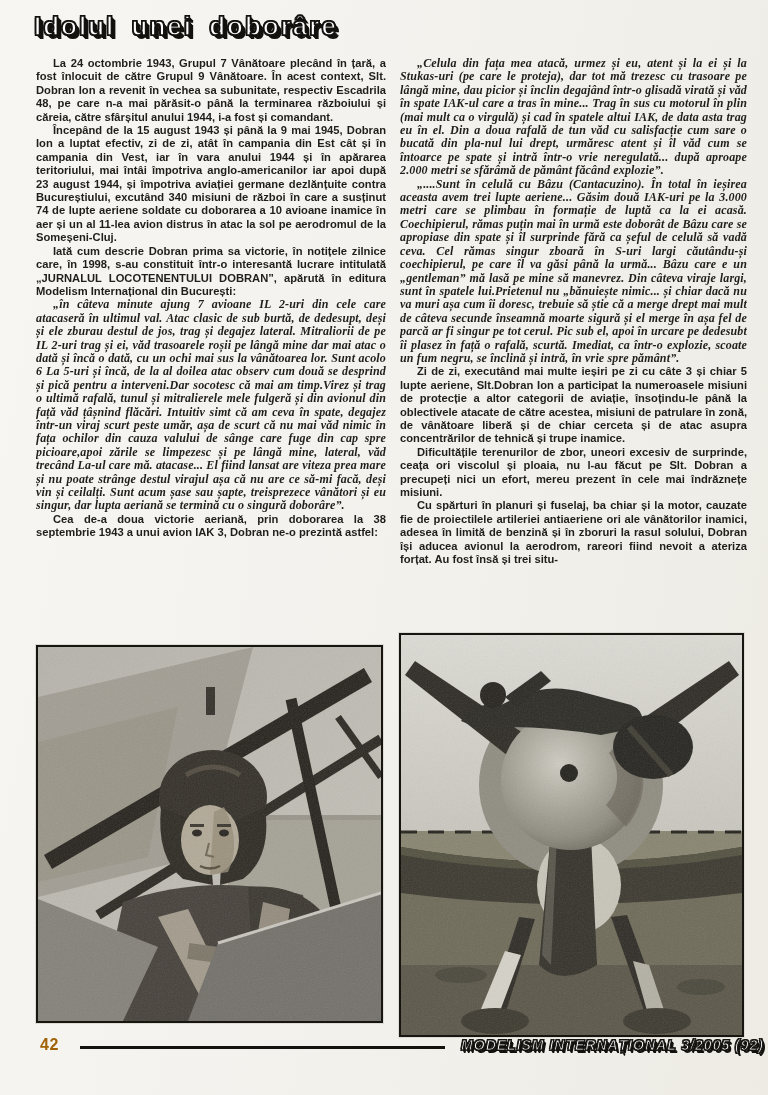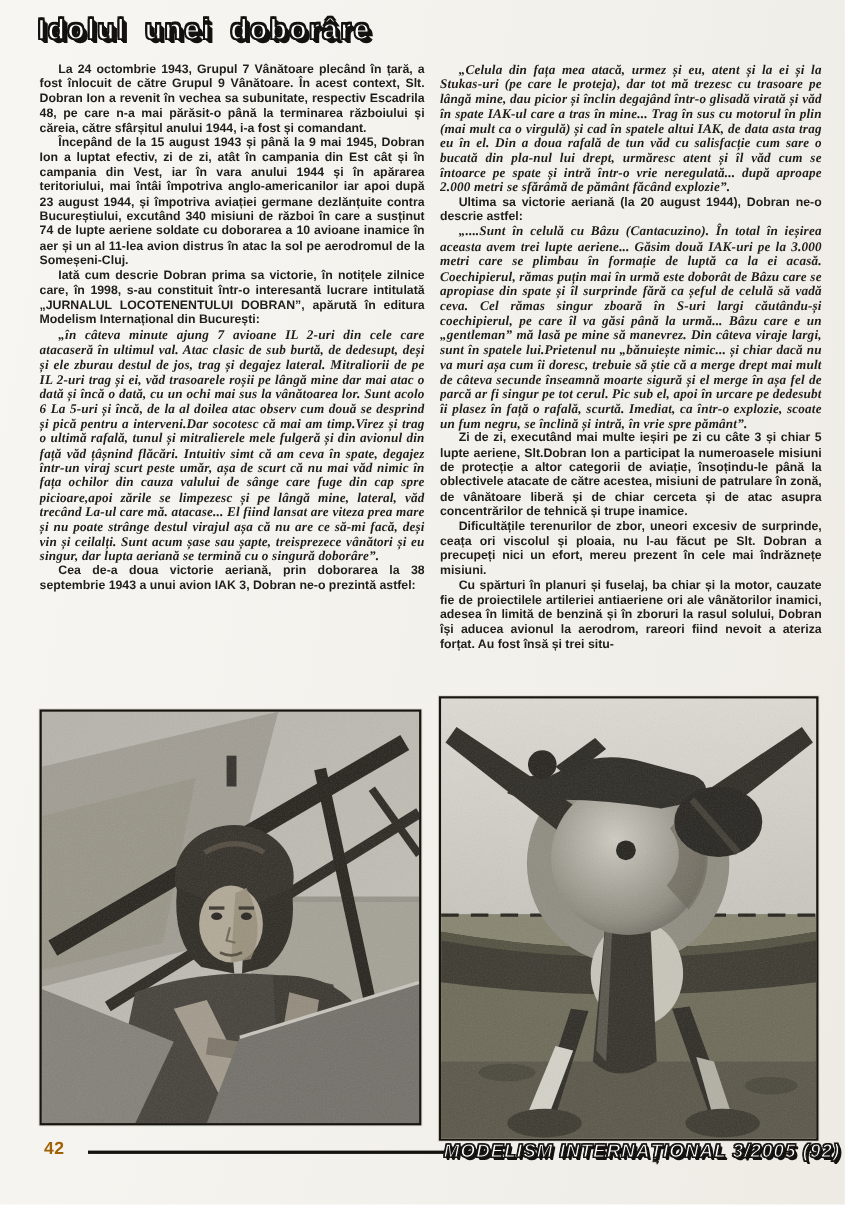--- a/index.html
+++ b/index.html
@@ -36,42 +36,41 @@
   .page-num{
     position:absolute;left:40px;top:1036px;font-size:16px;font-weight:bold;
     color:#a16207;letter-spacing:.5px;
   }
   .footer-rule{
     position:absolute;left:80px;top:1046px;width:365px;height:3px;
     background:#14120e;
   }
   .footer-brand{
     position:absolute;right:4px;top:1037px;white-space:nowrap;
-    font-size:17px;font-weight:900;font-style:italic;letter-spacing:1px;
+    font-size:14px;font-weight:900;font-style:italic;letter-spacing:1px;
     color:#ffffff;-webkit-text-stroke:1px #14120f;
     text-shadow:-1px -1px 0 #14120f,1px -1px 0 #14120f,-1px 1px 0 #14120f,
       1px 1px 0 #14120f,2px 2px 0 #14120f,2.5px 2.5px 0 #14120f;
   }
 </style>
 </head>
 <body>
 
 <div class="headline">Idolul unei doborâre</div>
 
 <div class="col col-left">
   <p>La 24 octombrie 1943, Grupul 7 Vânătoare plecând în țară, a fost înlocuit de către Grupul 9 Vânătoare. În acest context, Slt. Dobran Ion a revenit în vechea sa subunitate, respectiv Escadrila 48, pe care n-a mai părăsit-o până la terminarea războiului și căreia, către sfârșitul anului 1944, i-a fost și comandant.</p>
   <p>Începând de la 15 august 1943 și până la 9 mai 1945, Dobran Ion a luptat efectiv, zi de zi, atât în campania din Est cât și în campania din Vest, iar în vara anului 1944 și în apărarea teritoriului, mai întâi împotriva anglo-americanilor iar apoi după 23 august 1944, și împotriva aviației germane dezlănțuite contra Bucureștiului, excutând 340 misiuni de război în care a susținut 74 de lupte aeriene soldate cu doborarea a 10 avioane inamice în aer și un al 11-lea avion distrus în atac la sol pe aerodromul de la Someșeni-Cluj.</p>
   <p>Iată cum descrie Dobran prima sa victorie, în notițele zilnice care, în 1998, s-au constituit într-o interesantă lucrare intitulată „JURNALUL LOCOTENENTULUI DOBRAN”, apărută în editura Modelism Internațional din București:</p>
   <p class="quote">„în câteva minute ajung 7 avioane IL 2-uri din cele care atacaseră în ultimul val. Atac clasic de sub burtă, de dedesupt, deși și ele zburau destul de jos, trag și degajez lateral. Mitraliorii de pe IL 2-uri trag și ei, văd trasoarele roșii pe lângă mine dar mai atac o dată și încă o dată, cu un ochi mai sus la vânătoarea lor. Sunt acolo 6 La 5-uri și încă, de la al doilea atac observ cum două se desprind și pică pentru a interveni.Dar socotesc că mai am timp.Virez și trag o ultimă rafală, tunul și mitralierele mele fulgeră și din avionul din față văd țâșnind flăcări. Intuitiv simt că am ceva în spate, degajez într-un viraj scurt peste umăr, așa de scurt că nu mai văd nimic în fața ochilor din cauza valului de sânge care fuge din cap spre picioare,apoi zările se limpezesc și pe lângă mine, lateral, văd trecând La-ul care mă. atacase... El fiind lansat are viteza prea mare și nu poate strânge destul virajul așa că nu are ce să-mi facă, deși vin și ceilalți. Sunt acum șase sau șapte, treisprezece vânători și eu singur, dar lupta aeriană se termină cu o singură doborâre”.</p>
   <p>Cea de-a doua victorie aeriană, prin doborarea la 38 septembrie 1943 a unui avion IAK 3, Dobran ne-o prezintă astfel:</p>
 </div>
 
 <div class="col col-right">
   <p class="quote">„Celula din fața mea atacă, urmez și eu, atent și la ei și la Stukas-uri (pe care le proteja), dar tot mă trezesc cu trasoare pe lângă mine, dau picior și înclin degajând într-o glisadă virată și văd în spate IAK-ul care a tras în mine... Trag în sus cu motorul în plin (mai mult ca o virgulă) și cad în spatele altui IAK, de data asta trag eu în el. Din a doua rafală de tun văd cu salisfacție cum sare o bucată din pla-nul lui drept, urmăresc atent și îl văd cum se întoarce pe spate și intră într-o vrie neregulată... după aproape 2.000 metri se sfărâmă de pământ făcând explozie”.</p>
-  <p>Ultima sa victorie aeriană (la 20 august 1944), Dobran ne-o descrie astfel:</p>
   <p class="quote">„....Sunt în celulă cu Bâzu (Cantacuzino). În total în ieșirea aceasta avem trei lupte aeriene... Găsim două IAK-uri pe la 3.000 metri care se plimbau în formație de luptă ca la ei acasă. Coechipierul, rămas puțin mai în urmă este doborât de Bâzu care se apropiase din spate și îl surprinde fără ca șeful de celulă să vadă ceva. Cel rămas singur zboară în S-uri largi căutându-și coechipierul, pe care îl va găsi până la urmă... Bâzu care e un „gentleman” mă lasă pe mine să manevrez. Din câteva viraje largi, sunt în spatele lui.Prietenul nu „bănuiește nimic... și chiar dacă nu va muri așa cum îi doresc, trebuie să știe că a merge drept mai mult de câteva secunde înseamnă moarte sigură și el merge în așa fel de parcă ar fi singur pe tot cerul. Pic sub el, apoi în urcare pe dedesubt îi plasez în față o rafală, scurtă. Imediat, ca într-o explozie, scoate un fum negru, se înclină și intră, în vrie spre pământ”.</p>
   <p>Zi de zi, executând mai multe ieșiri pe zi cu câte 3 și chiar 5 lupte aeriene, Slt.Dobran Ion a participat la numeroasele misiuni de protecție a altor categorii de aviație, însoțindu-le până la oblectivele atacate de către acestea, misiuni de patrulare în zonă, de vânătoare liberă și de chiar cerceta și de atac asupra concentrărilor de tehnică și trupe inamice.</p>
   <p>Dificultățile terenurilor de zbor, uneori excesiv de surprinde, ceața ori viscolul și ploaia, nu l-au făcut pe Slt. Dobran a precupeți nici un efort, mereu prezent în cele mai îndrăznețe misiuni.</p>
   <p>Cu spărturi în planuri și fuselaj, ba chiar și la motor, cauzate fie de proiectilele artileriei antiaeriene ori ale vânătorilor inamici, adesea în limită de benzină și în zboruri la rasul solului, Dobran își aducea avionul la aerodrom, rareori fiind nevoit a ateriza forțat. Au fost însă și trei situ-</p>
 </div>
 
 <div class="photo photo-left">
   <svg viewBox="0 0 343 374" preserveAspectRatio="none">
     <defs>
       <filter id="grainL" x="0" y="0" width="100%" height="100%">

